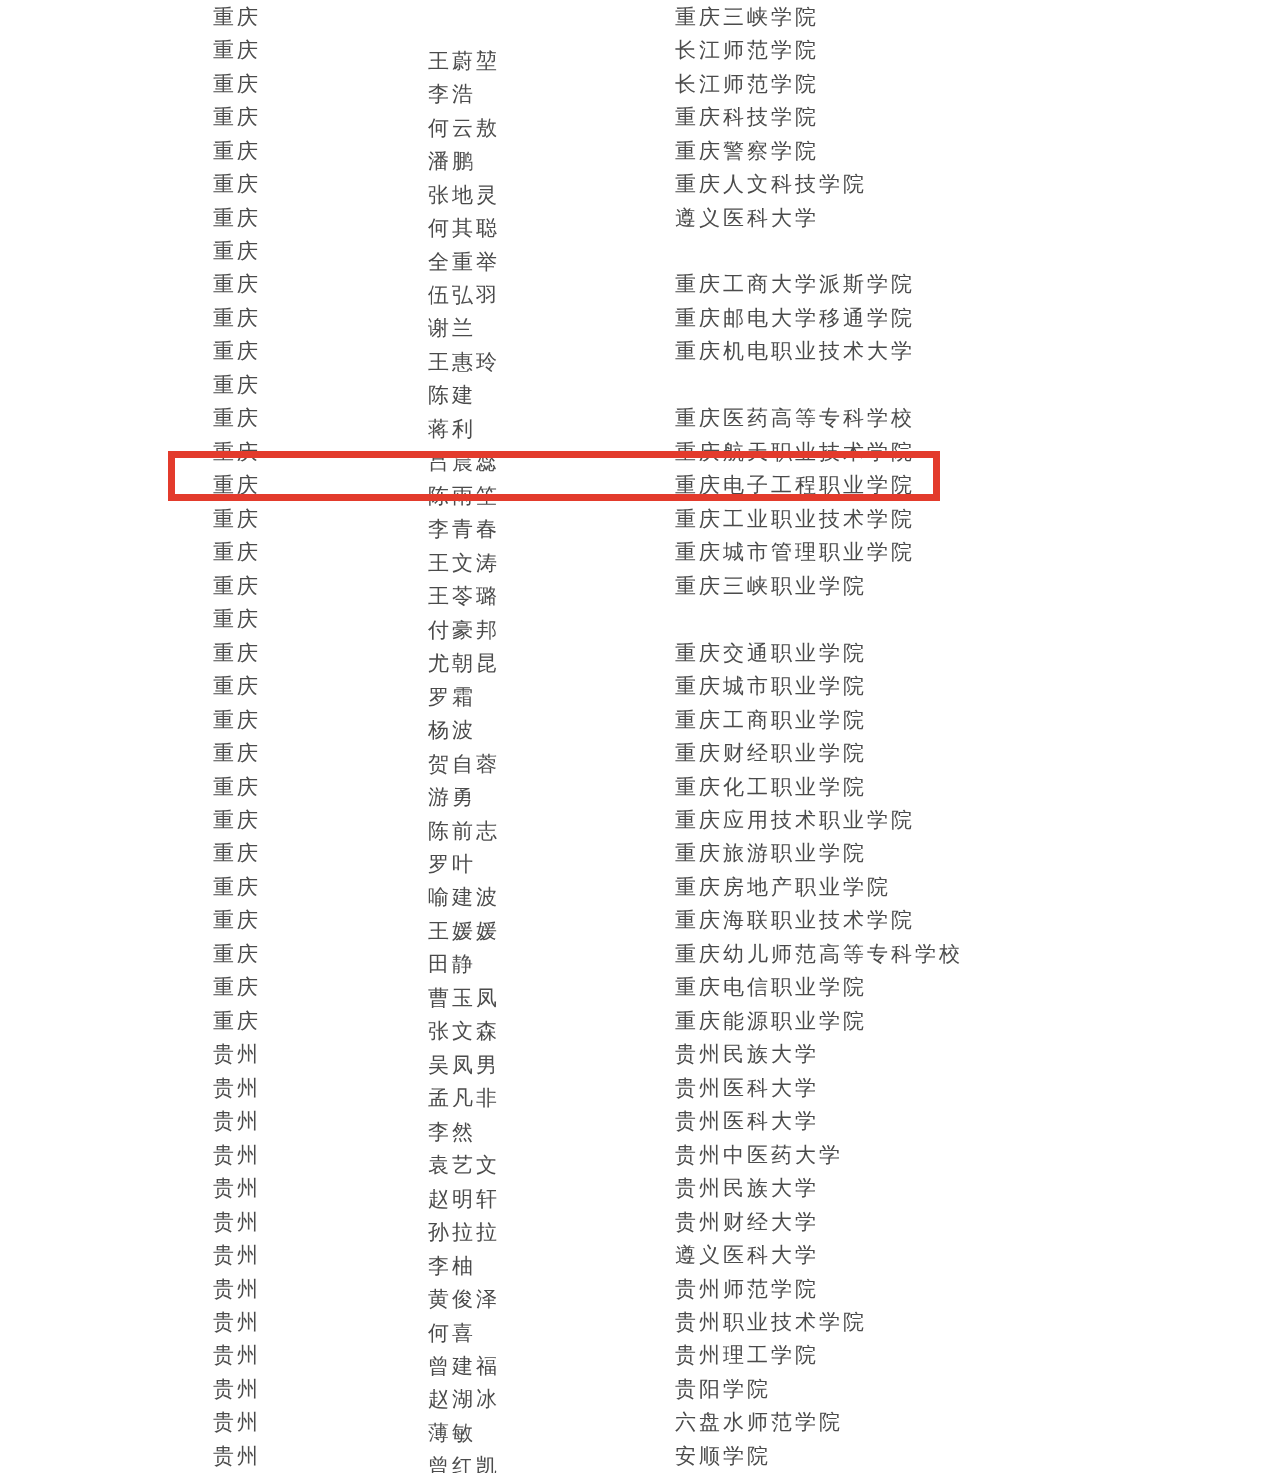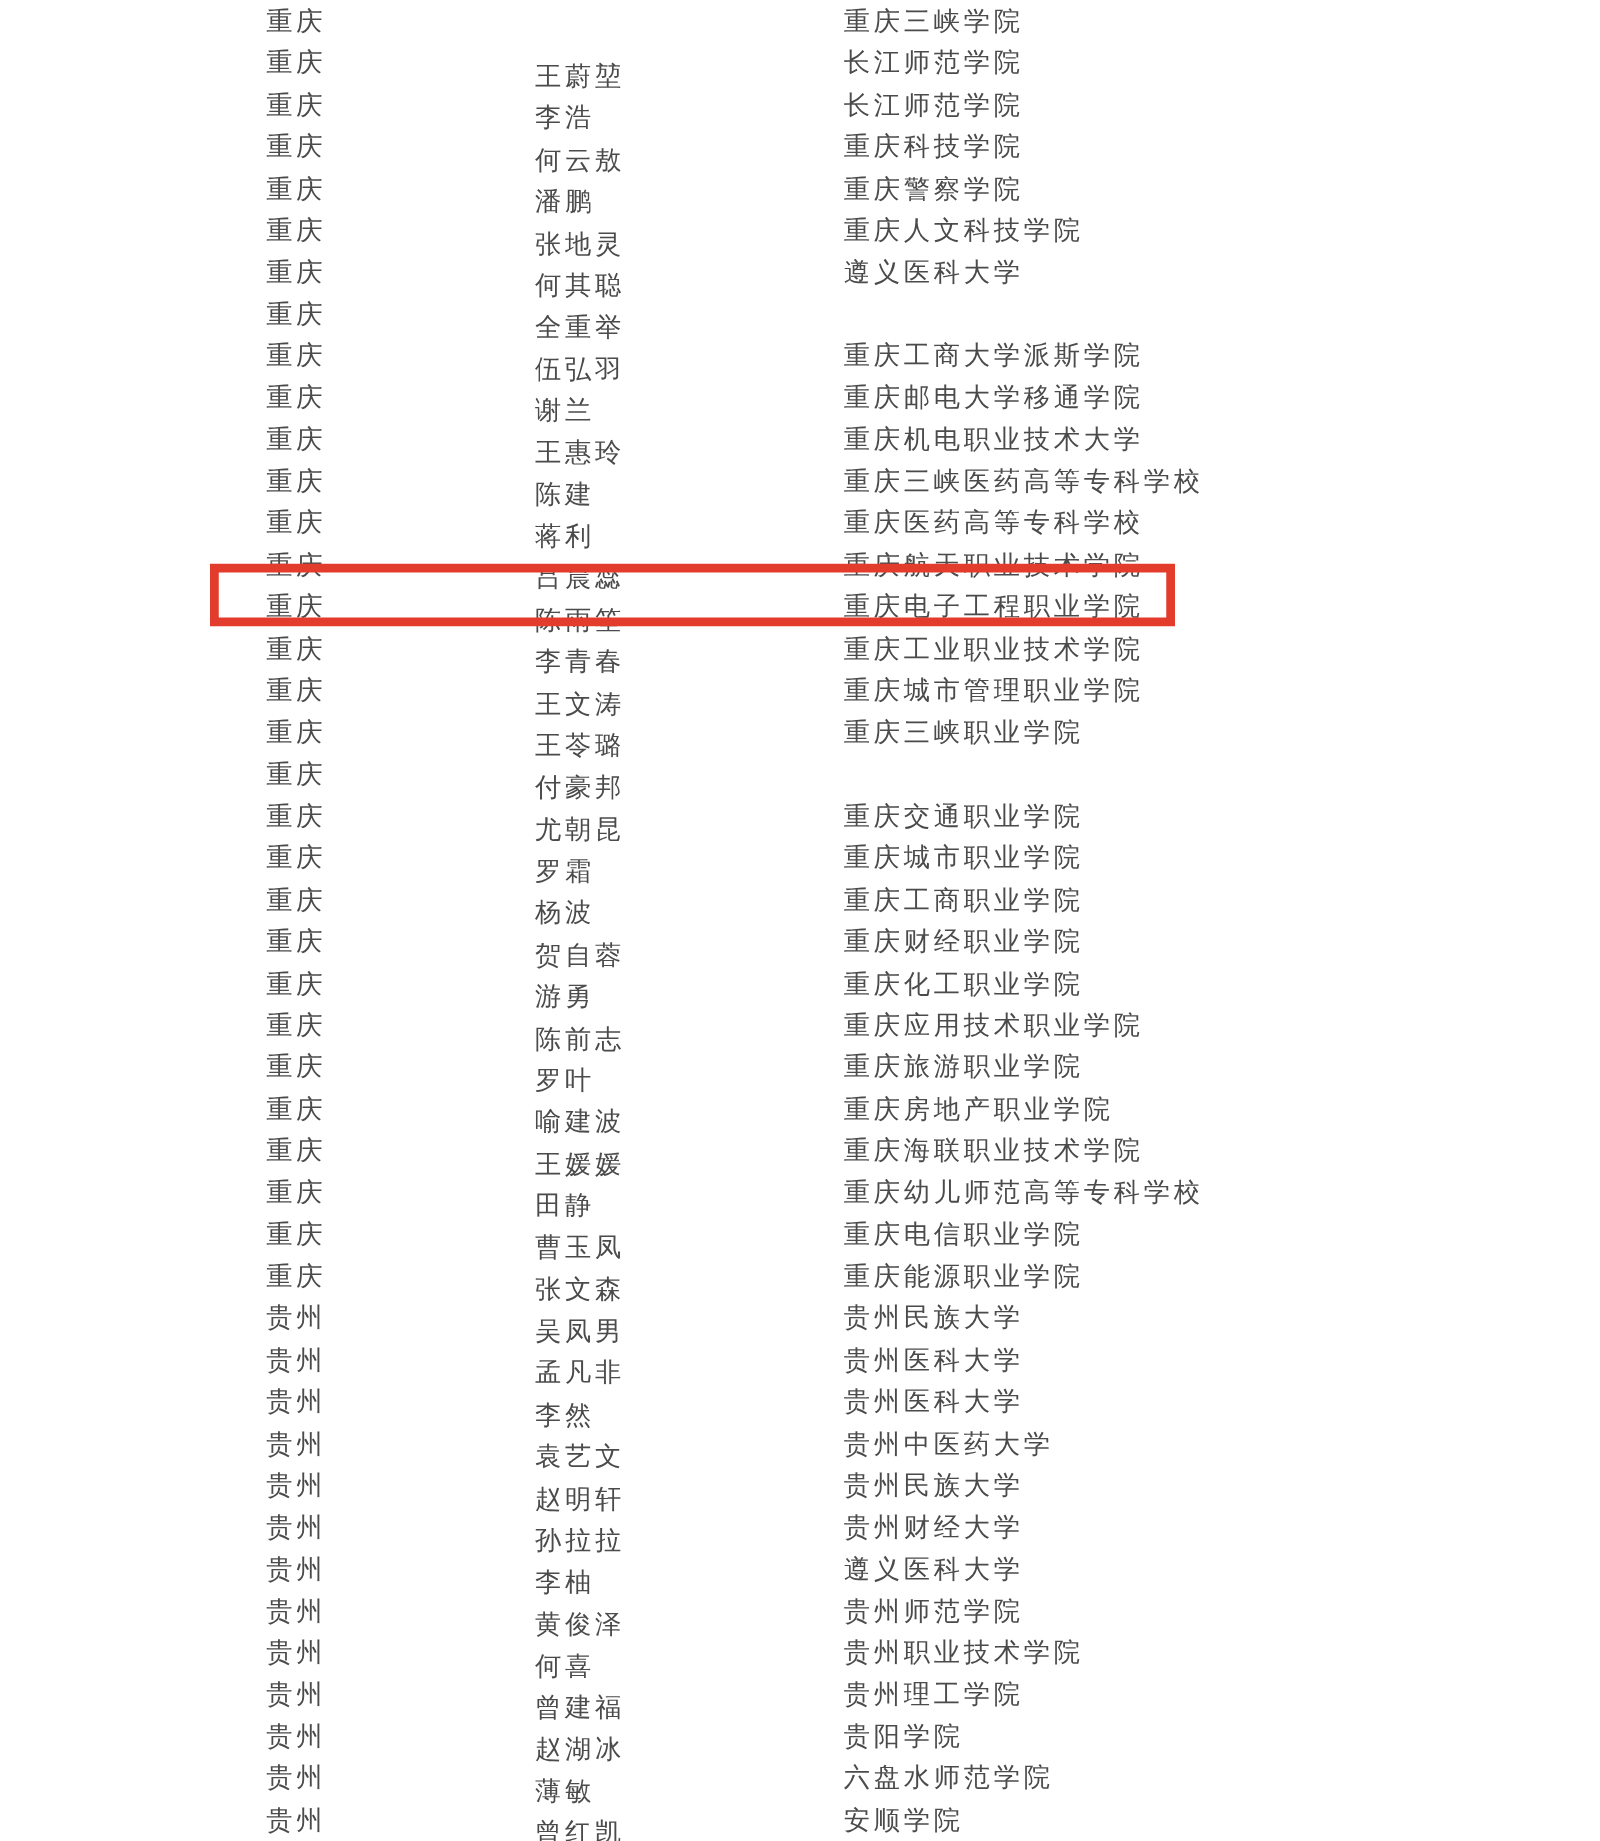--- a/index.html
+++ b/index.html
@@ -114,21 +114,20 @@
 
   <div class="row">
     <span class="cell province">重庆</span>
     <span class="cell name">陈建</span>
     <span class="cell institution">重庆机电职业技术大学</span>
   </div>
 
   <div class="row">
     <span class="cell province">重庆</span>
     <span class="cell name">蒋利</span>
-    <span class="cell institution">重庆三峡医药高等专科学校</span>
   </div>
 
   <div class="row">
     <span class="cell province">重庆</span>
     <span class="cell name">吕晨蕊</span>
     <span class="cell institution">重庆医药高等专科学校</span>
   </div>
 
   <div class="row">
     <span class="cell province">重庆</span>

